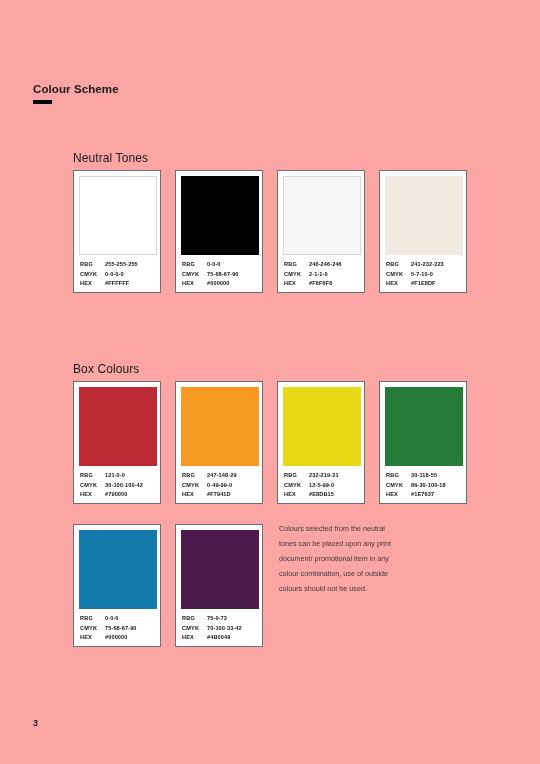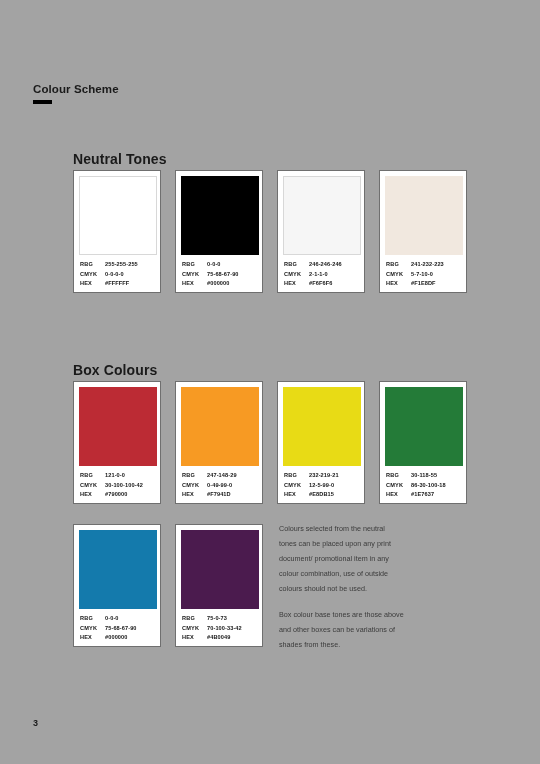--- a/index.html
+++ b/index.html
@@ -12,21 +12,21 @@
     height: 764px;
     position: relative;
     font-family: "Liberation Sans", sans-serif;
     color: #231f20;
     overflow: hidden;
   }
 
   .page {
     position: absolute;
     inset: 0;
-    background: #a3a3a3;
+    background: #fca5a5;
   }
 
   
   .page-title {
     position: absolute;
     left: 33px;
     top: 83px;
     font-size: 11.5px;
     font-weight: bold;
     letter-spacing: 0.1px;
@@ -37,22 +37,22 @@
     left: 33px;
     top: 100px;
     width: 19px;
     height: 4px;
     background: #000000;
   }
 
   
   .section-heading {
     position: absolute;
-    font-size: 14px;
-    font-weight: bold;
+    font-size: 12px;
+    font-weight: normal;
     letter-spacing: 0.1px;
     color: #1a1a1a;
   }
   #heading-neutral { left: 73px; top: 151px; }
   #heading-box     { left: 73px; top: 362px; }
 
   
   .swatch-card {
     position: absolute;
     width: 88px;
@@ -304,18 +304,17 @@
           <div class="spec-row">
             <span class="spec-key">HEX</span>
             <span class="spec-val">#4B0049</span>
           </div>
         </div>
       </div>
     </div>
 
   <div class="notes" id="notes-block">
       <p>Colours selected from the neutral tones can be placed upon any print document/ promotional item in any colour combination, use of outside colours should not be used.</p>
-      <p>Box colour base tones are those above and other boxes can be variations of shades from these.</p>
     </div>
 
   <div class="page-number">3</div>
 
 </div>
 
 </body></html>

